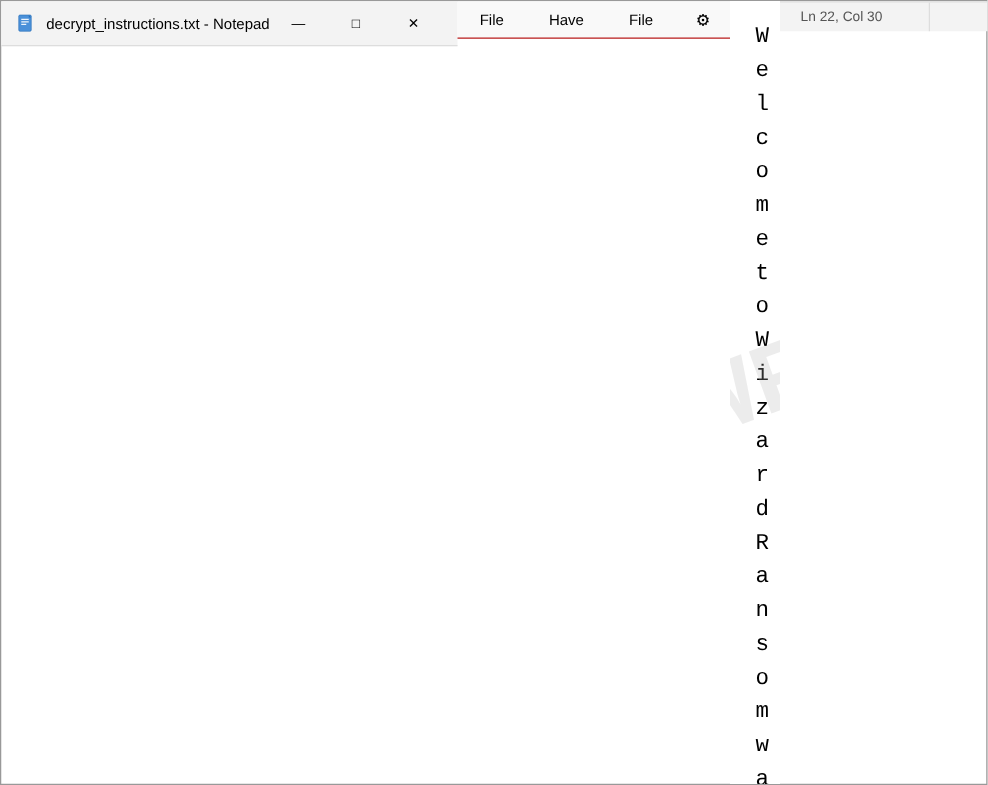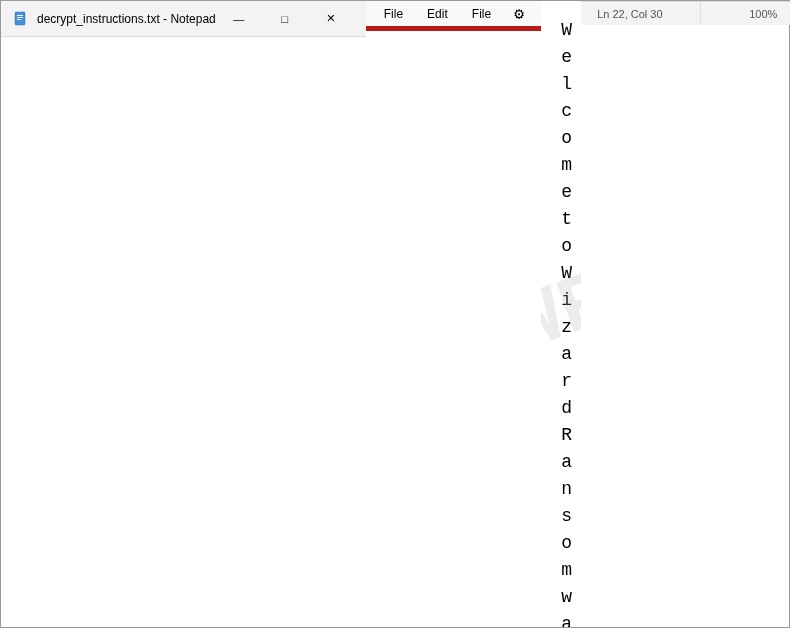--- a/index.html
+++ b/index.html
@@ -73,23 +73,23 @@
       font-family: 'Segoe UI', Arial, sans-serif;
     }
 
     
     .menu-bar {
       height: 30px;
       background: #f9f9f9;
       display: flex;
       align-items: center;
       padding: 0 8px;
-      border-bottom: 5px solid #b91c1c;
-      flex-shrink: 0;
-      gap: 4px;
+      border-bottom: 1px solid #b91c1c;
+      flex-shrink: 0;
+      gap: 16px;
     }
 
     .menu-item {
       padding: 4px 10px;
       font-family: 'Segoe UI', Arial, sans-serif;
       font-size: 12px;
       color: #000;
       cursor: pointer;
       border-radius: 3px;
     }
@@ -199,21 +199,21 @@
     <div class="title-bar-text">decrypt_instructions.txt - Notepad</div>
     <div class="title-bar-controls">
       <button class="title-btn">—</button>
       <button class="title-btn">□</button>
       <button class="title-btn close">✕</button>
     </div>
   </div>
 
   <div class="menu-bar">
     <div class="menu-item">File</div>
-    <div class="menu-item">Edit</div>
+    <div class="menu-item">Have</div>
     <div class="menu-item">File</div>
     <div class="settings-icon menu-bar-right">⚙</div>
   </div>
 
   <div class="content-area">
     <div class="watermark">WF</div>
     <pre class="content-text">Welcome to Wizard Ransomware...
 
 karolisliucveikis, here's what happened...
 All files are encrypted with Advanced Encryption Standard 256.

